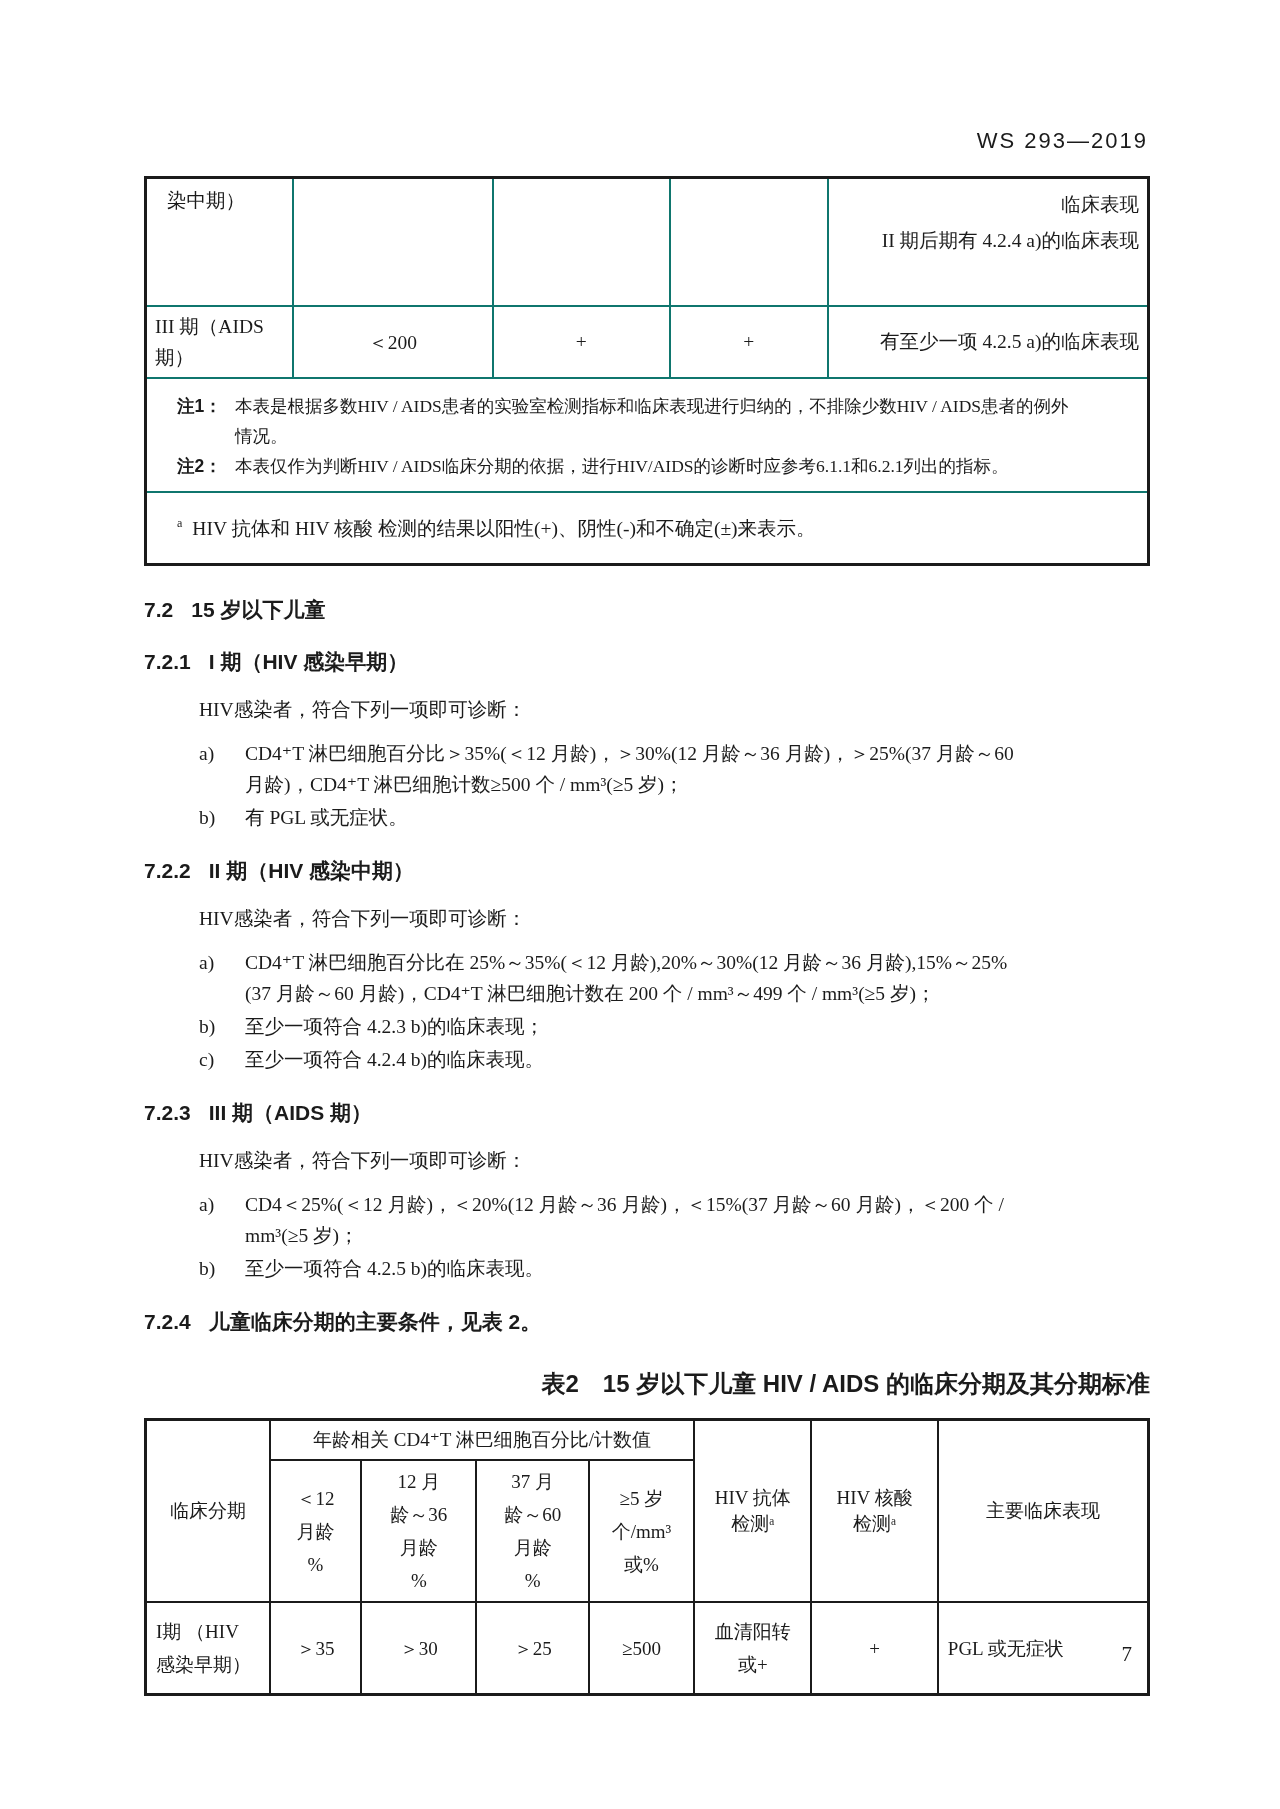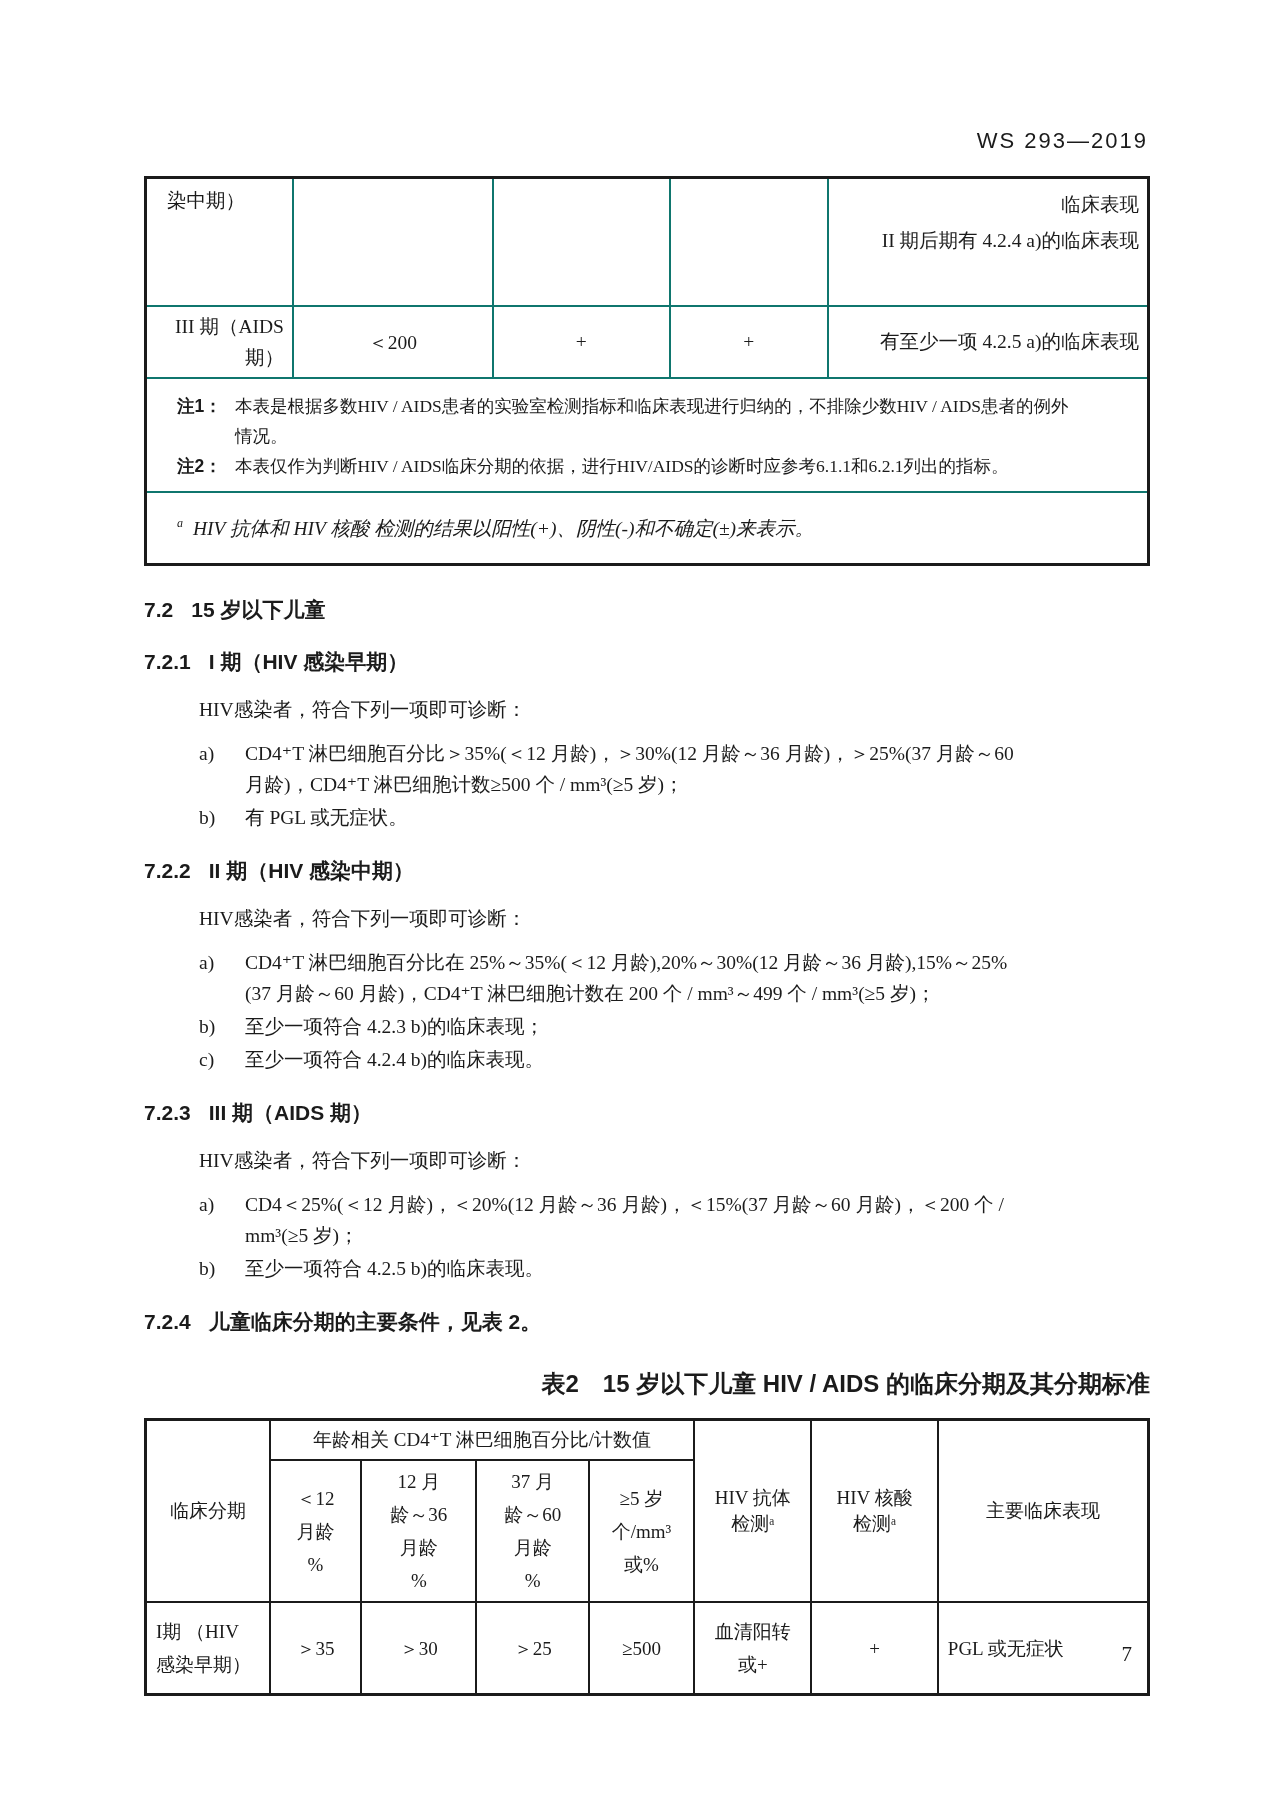--- a/index.html
+++ b/index.html
@@ -19,29 +19,29 @@
     font-size:22px;
     letter-spacing:2px;
     margin:0 2px 22px 0;
   }
   table{border-collapse:collapse;width:100%;table-layout:fixed;}
   .t1{border:3px solid #1b1b1b;}
   .t1 td{border:2px solid #0f766e;font-size:19.5px;padding:4px 8px;}
   .t1 .r1 td{height:114px;vertical-align:top;padding-top:8px;}
   .t1 .r2 td{height:60px;vertical-align:middle;}
   .t1 .stage1{padding-left:20px;}
-  .t1 .stage2{padding-left:8px;line-height:31px;text-align:right;}
+  .t1 .stage2{padding-left:8px;line-height:31px;}
   .t1 .c{text-align:center;}
   .t1 .clin{text-align:right;padding-left:24px;line-height:36px;}
   .pre{white-space:pre-line;}
   .notes-cell{padding:12px 14px 10px 30px !important;}
   .note{display:flex;font-size:17.5px;line-height:30px;}
   .note-label{flex:0 0 58px;font-weight:bold;font-family:"Liberation Sans","DejaVu Sans",sans-serif;}
   .note-text{white-space:pre-line;}
-  .footnote-cell{height:62px;vertical-align:middle;padding-left:30px !important;font-size:17.5px;font-style:italic;}
+  .footnote-cell{height:62px;vertical-align:middle;padding-left:30px !important;font-size:17.5px;}
   .footnote-cell sup{font-size:12px;margin-right:10px;}
   .h2,.h3{
     font-family:"Liberation Sans","DejaVu Sans",sans-serif;
     font-weight:bold;font-size:21px;margin:0;
   }
   .h2{margin-top:30px;}
   .h3{margin-top:24px;}
   .h-num{display:inline-block;margin-right:18px;text-align:right;}
   .intro{font-size:19.5px;margin:20px 0 0;padding-left:55px;}
   .list{margin-top:15px;}

